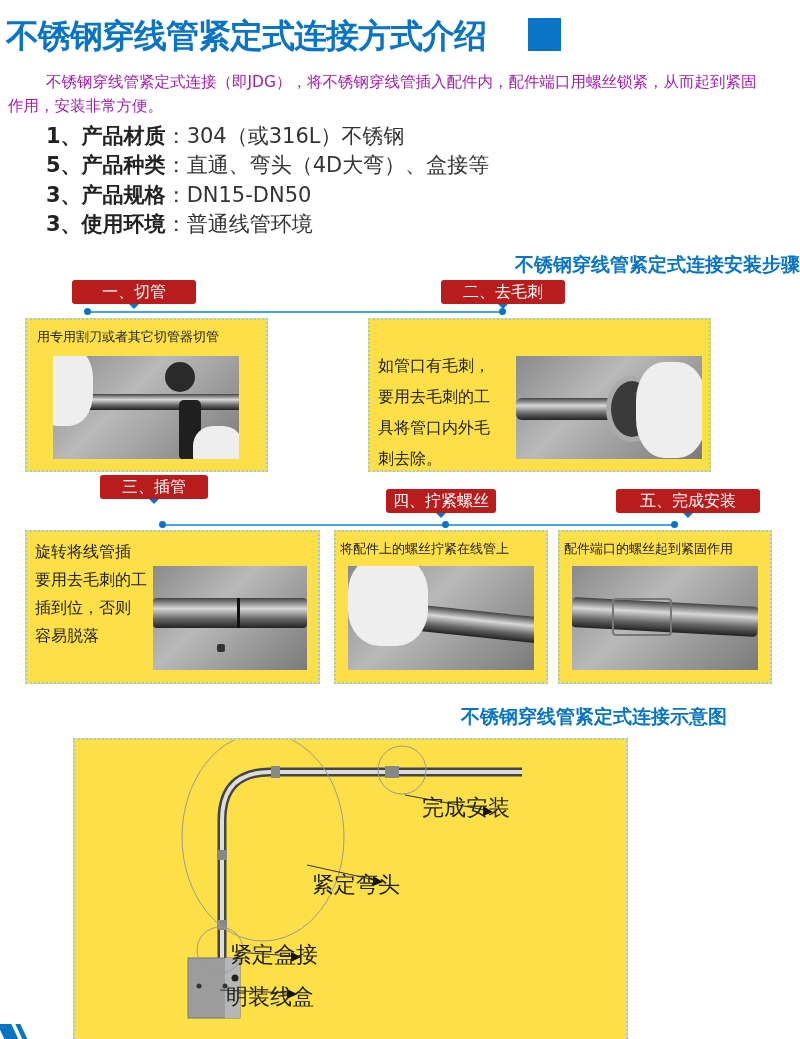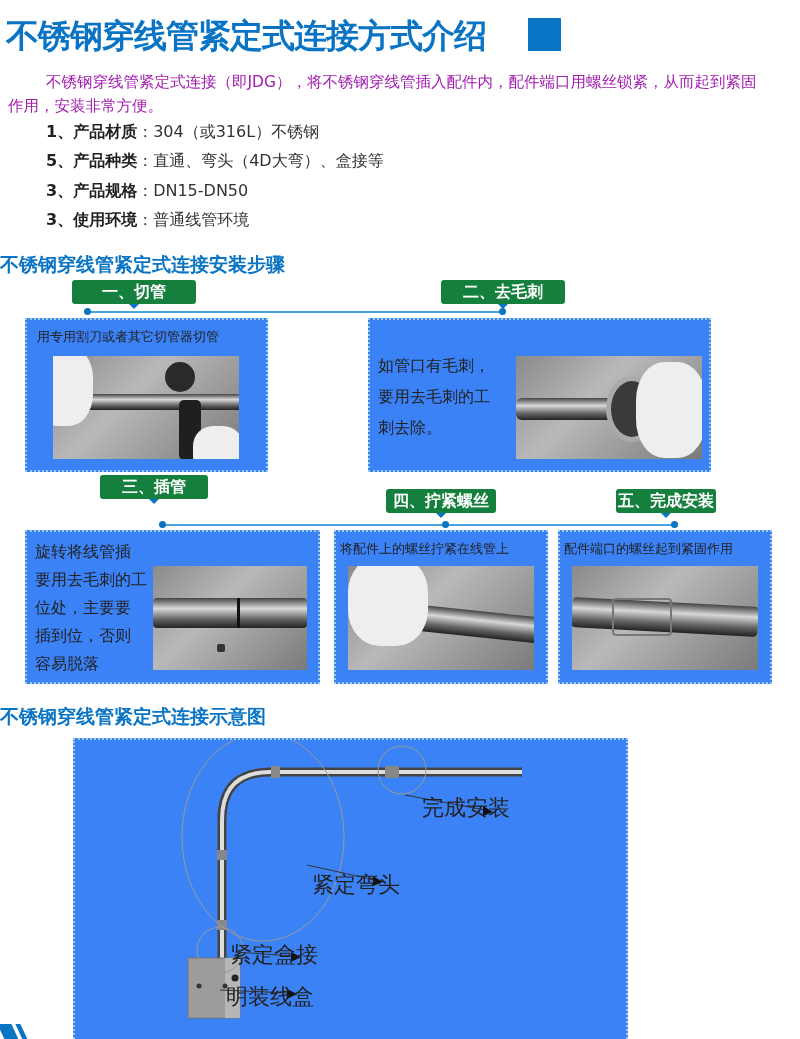--- a/index.html
+++ b/index.html
@@ -1,28 +1,28 @@
 <!DOCTYPE html>
 <html><head>
 <meta charset="utf-8">
 <style>
   *{box-sizing:border-box;margin:0;padding:0}
   body{width:800px;height:1039px;background:#fff;position:relative;overflow:hidden;font-family:"DejaVu Sans","Liberation Sans",sans-serif;color:#333}
   .abs{position:absolute}
   .title{left:6px;top:14px;font-size:33px;font-weight:bold;color:#0a74c4;letter-spacing:-1px;white-space:nowrap}
   .title-square{left:528px;top:18px;width:33px;height:33px;background:#0a74c4}
   .intro{left:8px;top:70px;width:760px;font-size:15.5px;line-height:24px;color:#a21caf;text-indent:38px}
-  .spec{left:46px;font-size:16px;color:#333;white-space:nowrap}
+  .spec{left:46px;font-size:21px;color:#333;white-space:nowrap}
   .spec b{color:#222;font-weight:bold}
-  .sec-title{font-size:19px;font-weight:bold;color:#0a74c4;white-space:nowrap;text-align:left}
-  .badge{background:#15803d;color:#fff;font-size:16px;font-weight:bold;text-align:center;border-radius:3px;height:24px;line-height:24px;white-space:nowrap}
+  .sec-title{font-size:19px;font-weight:bold;color:#0a74c4;white-space:nowrap;text-align:right}
+  .badge{background:#b91c1c;color:#fff;font-size:16px;font-weight:normal;text-align:center;border-radius:3px;height:24px;line-height:24px;white-space:nowrap}
   .badge:after{content:"";position:absolute;left:50%;bottom:-5px;margin-left:-5px;border-left:5px solid transparent;border-right:5px solid transparent;border-top:5px solid #0a74c4}
   .tl-line{height:2px;background:#4aa3df}
   .dot{width:7px;height:7px;border-radius:50%;background:#0a74c4}
-  .box{border:2px dotted #9ccbe9;background:#3b82f6}
+  .box{border:2px dotted #9ccbe9;background:#fde047}
   .cap{font-size:13px;color:#222;white-space:nowrap}
   .bigcap{font-size:16px;line-height:31px;color:#222}
   .photo{background:linear-gradient(135deg,#8a8a8a 0%,#b9b9b9 40%,#7a7a7a 100%);overflow:hidden}
   .pipe{position:absolute;background:linear-gradient(180deg,#444 0%,#d8d8d8 35%,#666 70%,#222 100%);border-radius:6px}
   .glove{position:absolute;background:#eeeeee;border-radius:40%}
   .diag-label{font-size:22px;color:#222;white-space:nowrap}
   .stripe{background:#0a74c4;transform:skewX(25deg)}
 </style>
 </head>
 <body>
@@ -54,43 +54,43 @@
     <div class="abs" style="left:126px;top:44px;width:22px;height:60px;background:#1f1f1f;border-radius:5px"></div>
     <div class="glove" style="left:-20px;top:-10px;width:60px;height:80px"></div>
     <div class="glove" style="left:140px;top:70px;width:50px;height:50px"></div>
   </div>
 </div>
 
 <div class="abs box" style="left:368px;top:318px;width:343px;height:154px">
   <div class="abs bigcap" style="left:8px;top:30px;width:130px">
     <div>如管口有毛刺，</div>
     <div>要用去毛刺的工</div>
+    <div>具将管口内外毛</div>
     <div>刺去除。</div>
   </div>
   <div class="abs photo" style="left:146px;top:36px;width:186px;height:103px">
     <div class="pipe" style="left:0;top:42px;width:140px;height:22px"></div>
     <div class="abs" style="left:90px;top:20px;width:52px;height:66px;border-radius:50%;background:#3a3a3a;border:5px solid #aaa"></div>
     <div class="glove" style="left:120px;top:6px;width:70px;height:96px"></div>
   </div>
 </div>
 
 <div class="abs tl-line" style="left:163px;top:524px;width:514px"></div>
 <div class="abs dot" style="left:159px;top:521px"></div>
 <div class="abs dot" style="left:442px;top:521px"></div>
 <div class="abs dot" style="left:671px;top:521px"></div>
 
 <div class="abs badge" style="left:100px;top:475px;width:108px">三、插管</div>
 <div class="abs badge" style="left:386px;top:489px;width:110px">四、拧紧螺丝</div>
-<div class="abs badge" style="left:616px;top:489px;width:100px">五、完成安装</div>
+<div class="abs badge" style="left:616px;top:489px;width:144px">五、完成安装</div>
 
 <div class="abs box" style="left:25px;top:530px;width:295px;height:154px">
   <div class="abs bigcap" style="left:8px;top:6px;width:122px;line-height:28px">
     <div>旋转将线管插</div>
     <div>要用去毛刺的工</div>
-    <div>位处，主要要</div>
     <div>插到位，否则</div>
     <div>容易脱落</div>
   </div>
   <div class="abs photo" style="left:126px;top:34px;width:154px;height:104px">
     <div class="pipe" style="left:0;top:32px;width:154px;height:30px;border-radius:4px"></div>
     <div class="abs" style="left:84px;top:32px;width:3px;height:30px;background:#111"></div>
     <div class="abs" style="left:64px;top:78px;width:8px;height:8px;background:#333;border-radius:2px"></div>
   </div>
 </div>
 

